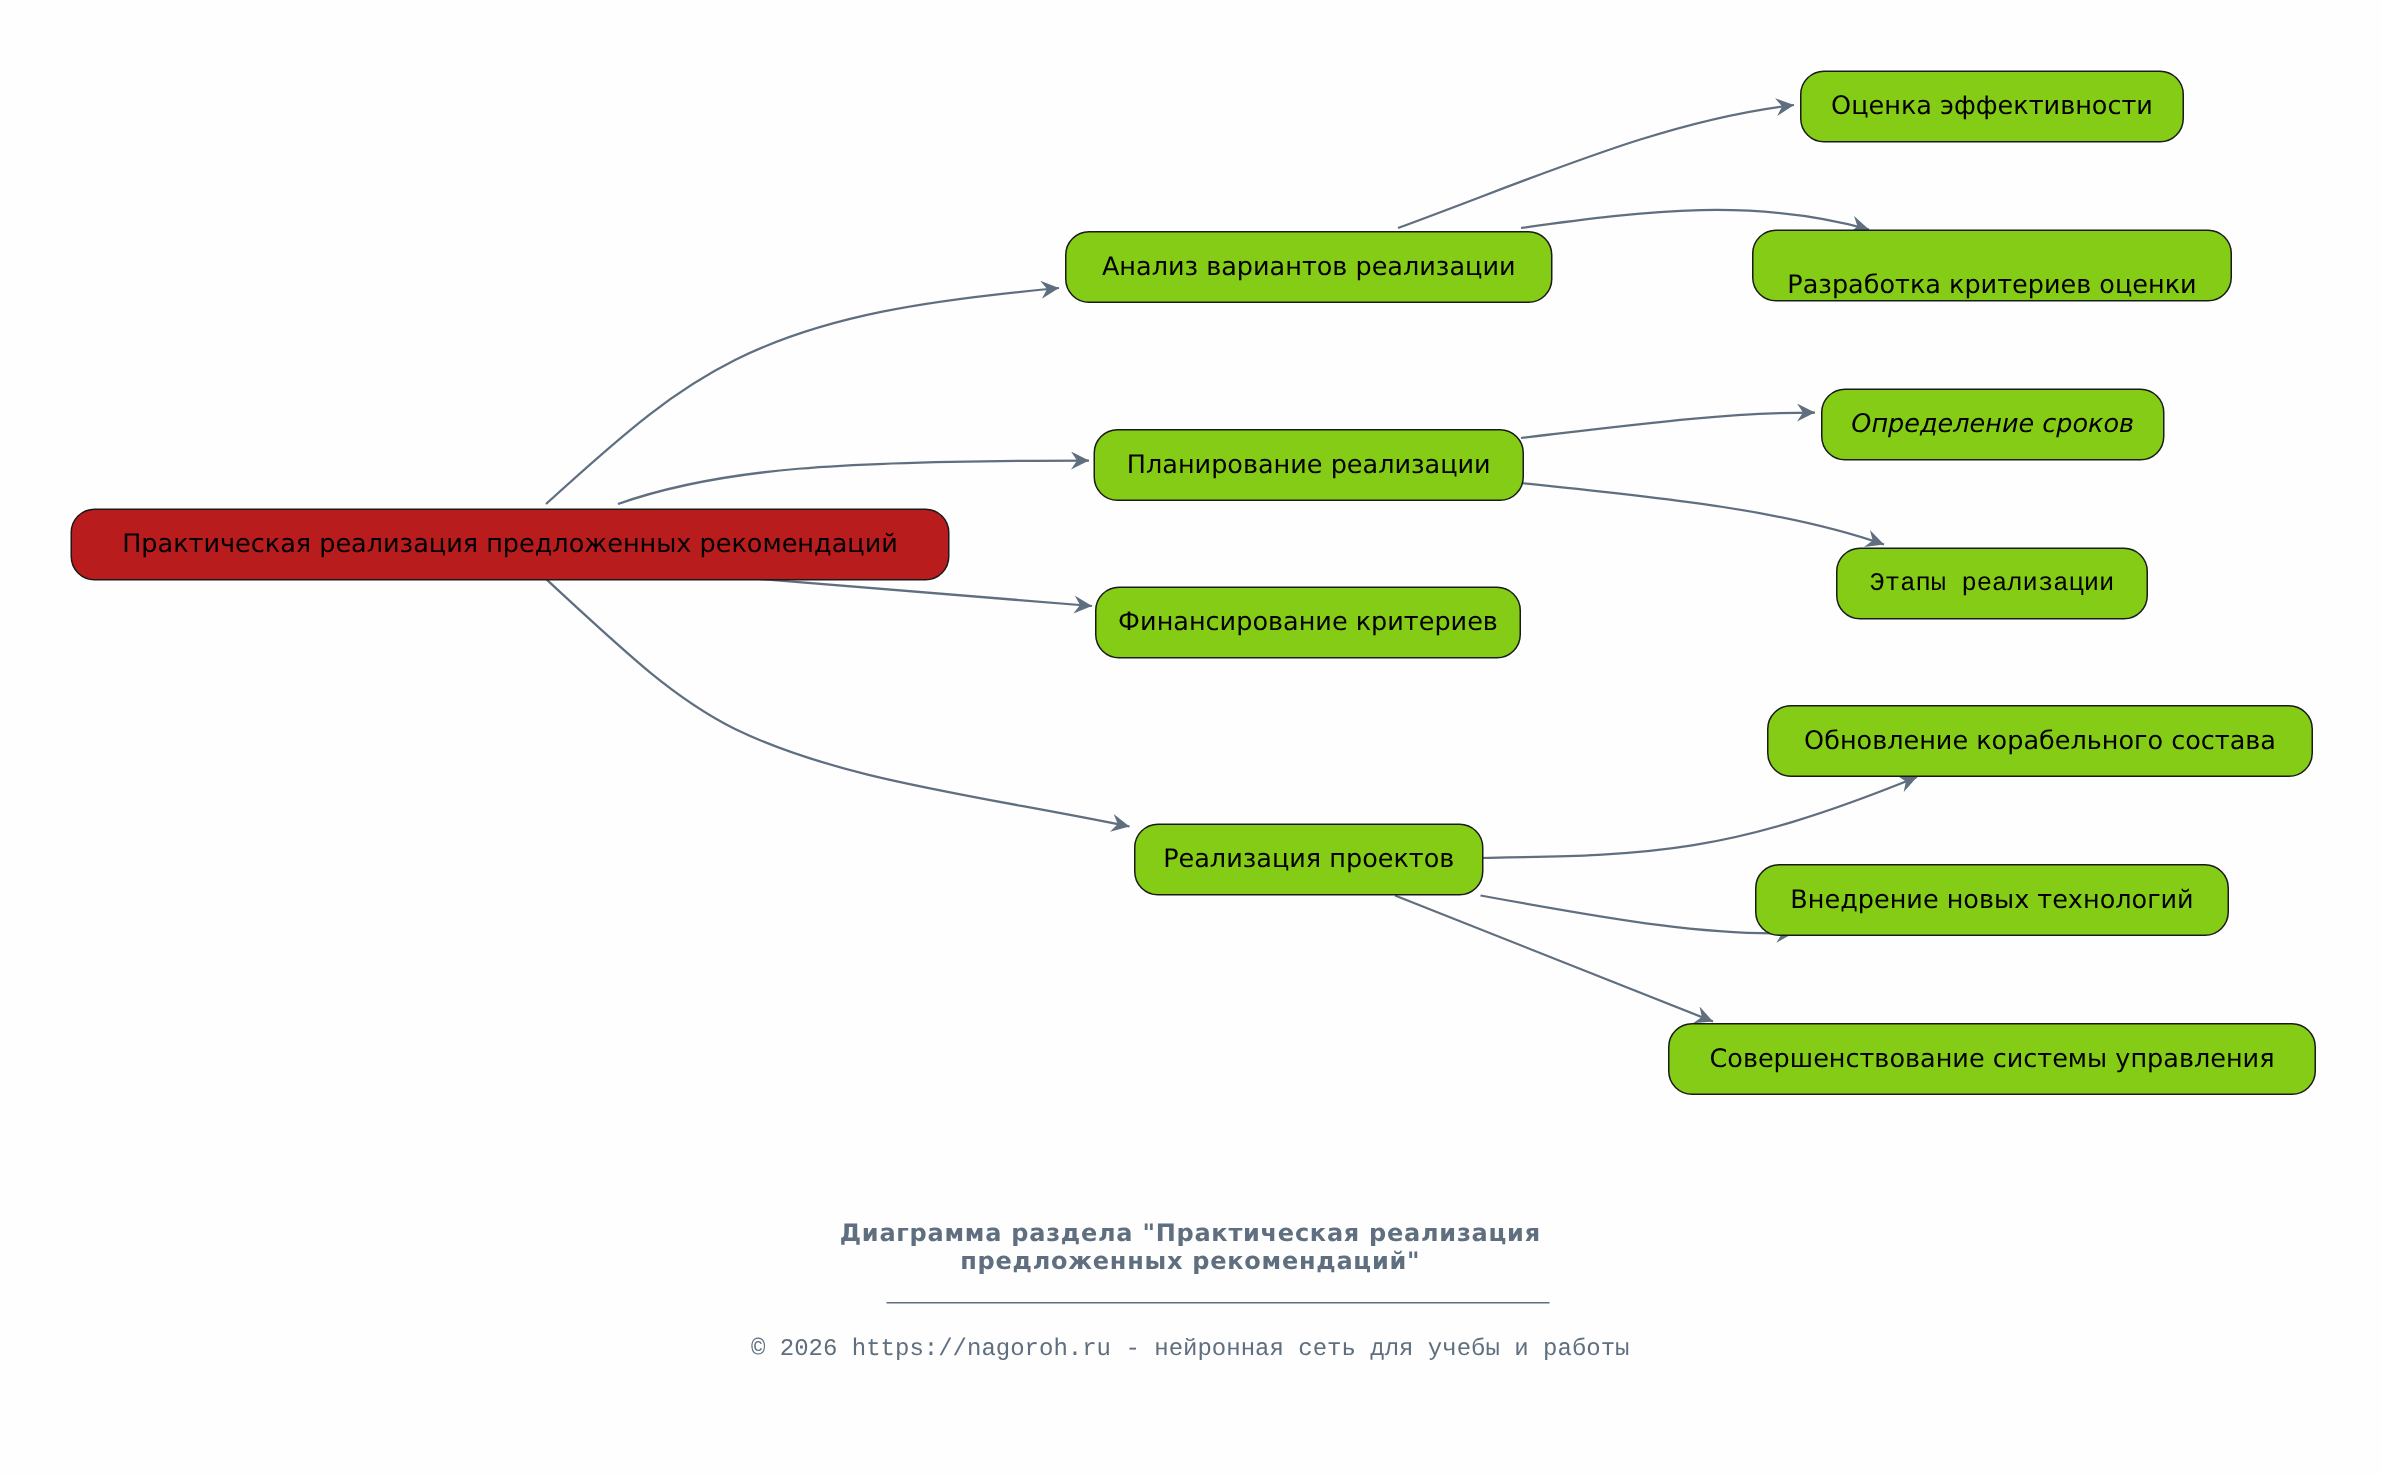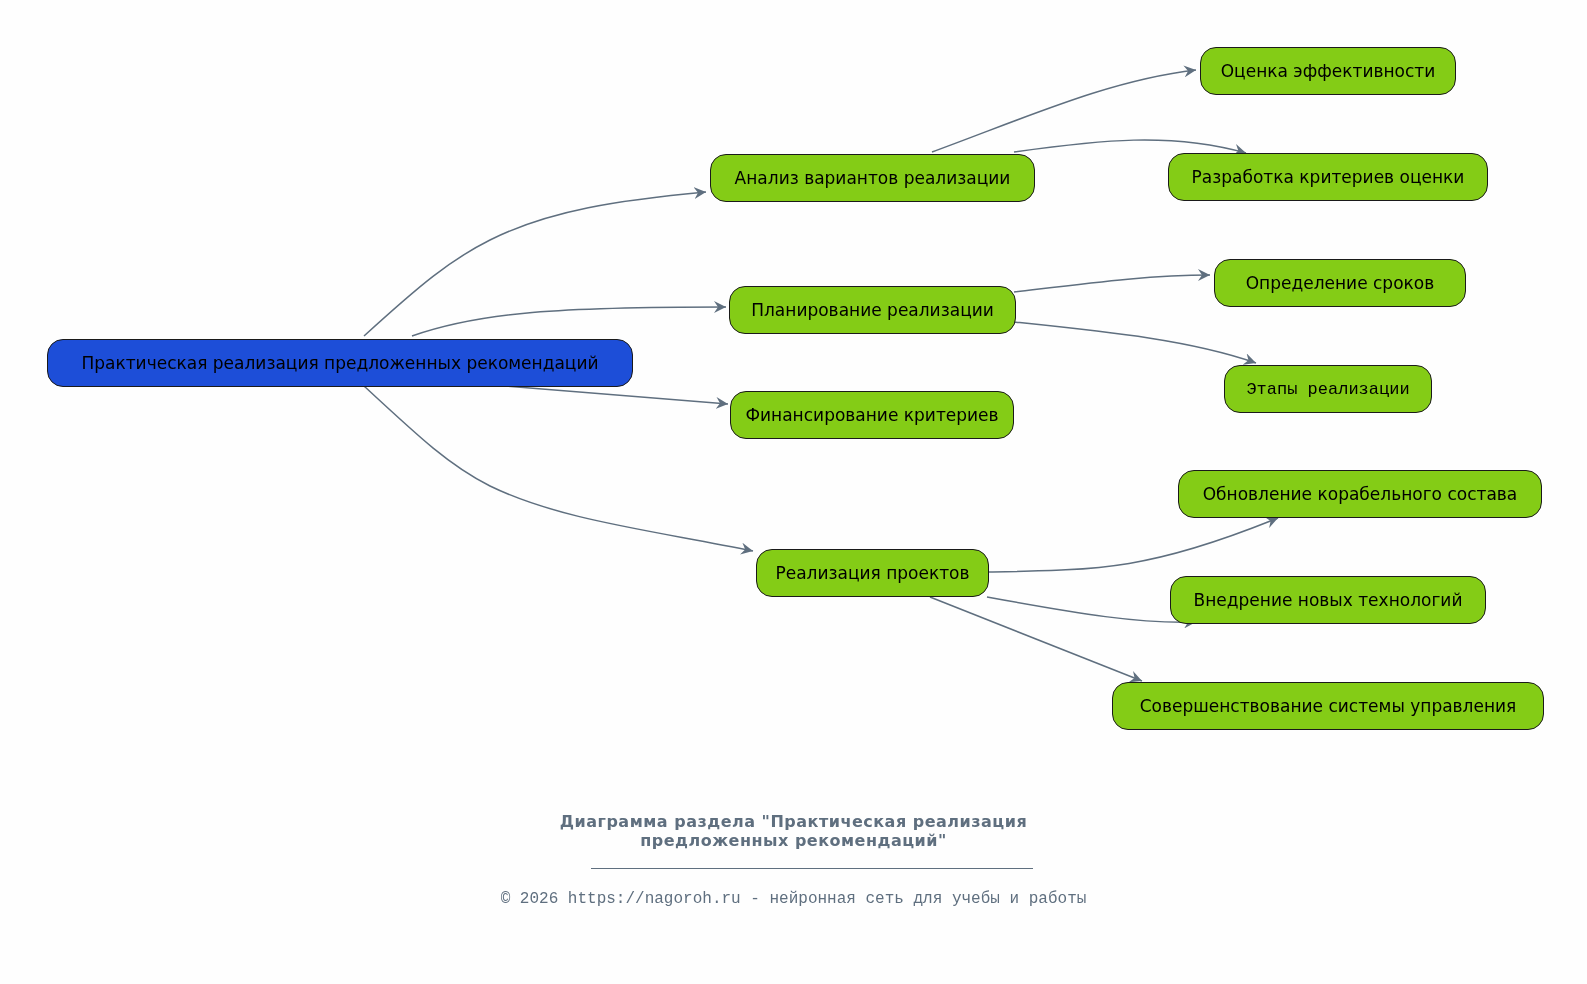--- a/index.html
+++ b/index.html
@@ -3,21 +3,21 @@
 <meta charset="utf-8">
 <style>
   html, body { margin: 0; padding: 0; background: #fefefe; }
   body { width: 1587px; height: 984px; position: relative; overflow: hidden;
          font-family: "DejaVu Sans", sans-serif; }
   svg.edges { position: absolute; left: 0; top: 0; width: 1587px; height: 984px; }
   .node { position: absolute; box-sizing: border-box; border: 1.3px solid #1a1a1a;
           border-radius: 16px; background: #84cc16; color: #000;
           font-size: 17px; display: flex; align-items: center; justify-content: center;
           white-space: nowrap; height: 48px; }
-  .node.root { background: #1d4ed8; }
+  .node.root { background: #b91c1c; }
   .caption { position: absolute; left: 0; width: 1587px; text-align: center; color: #5f6f7f; }
   .title { top: 812px; font-weight: bold; font-size: 16px; line-height: 19px; letter-spacing: 0.5px; }
   .rule { position: absolute; left: 591px; top: 868px; width: 442px; height: 0;
           border-top: 1px solid #5f6f7f; }
   .footer { top: 890px; font-size: 16px; font-family: Liberation Mono, monospace; }
 </style>
 </head>
 <body>
 
 <svg class="edges">
@@ -54,24 +54,24 @@
 <div class="node" style="left:730px;top:391px;width:284px;">
   <span>Финансирование критериев</span>
 </div>
 <div class="node" style="left:756px;top:549px;width:233px;">
   <span>Реализация проектов</span>
 </div>
 
 <div class="node" style="left:1200px;top:47px;width:256px;">
   <span>Оценка эффективности</span>
 </div>
-<div class="node" style="left:1168px;top:153px;width:320px;">
+<div class="node" style="left:1168px;top:153px;width:320px;align-items:flex-end;">
   <span>Разработка критериев оценки</span>
 </div>
-<div class="node" style="left:1214px;top:259px;width:252px;">
+<div class="node" style="left:1214px;top:259px;width:229px;font-style:italic;">
   <span>Определение сроков</span>
 </div>
 <div class="node" style="left:1224px;top:365px;width:208px;font-family:Liberation Mono, monospace;">
   <span>Этапы реализации</span>
 </div>
 <div class="node" style="left:1178px;top:470px;width:364px;">
   <span>Обновление корабельного состава</span>
 </div>
 <div class="node" style="left:1170px;top:576px;width:316px;">
   <span>Внедрение новых технологий</span>

